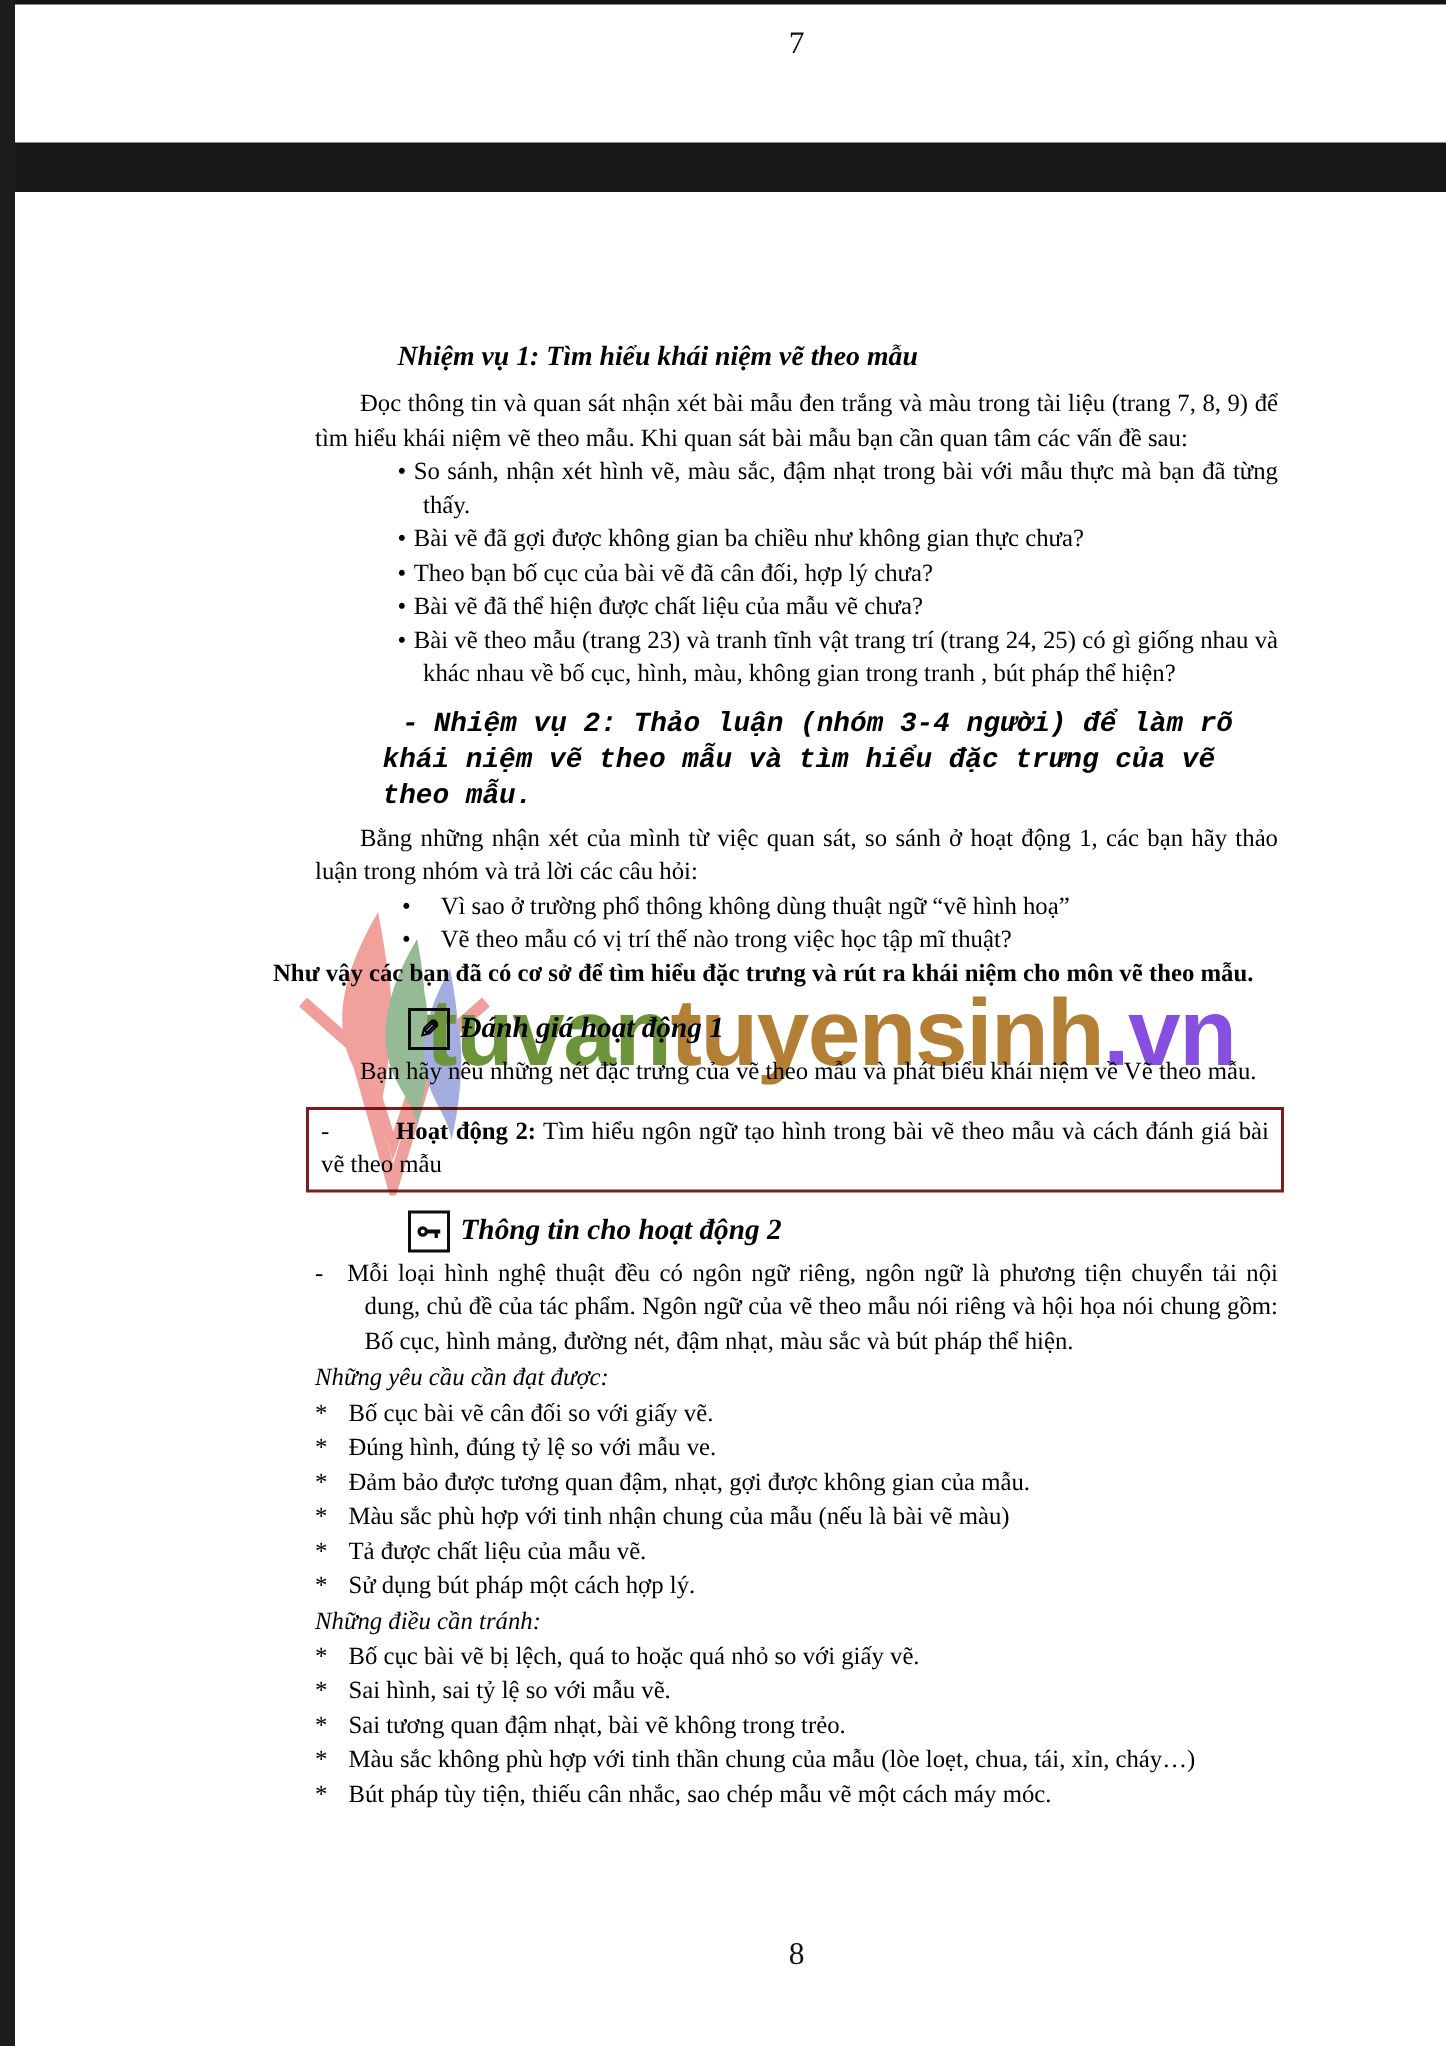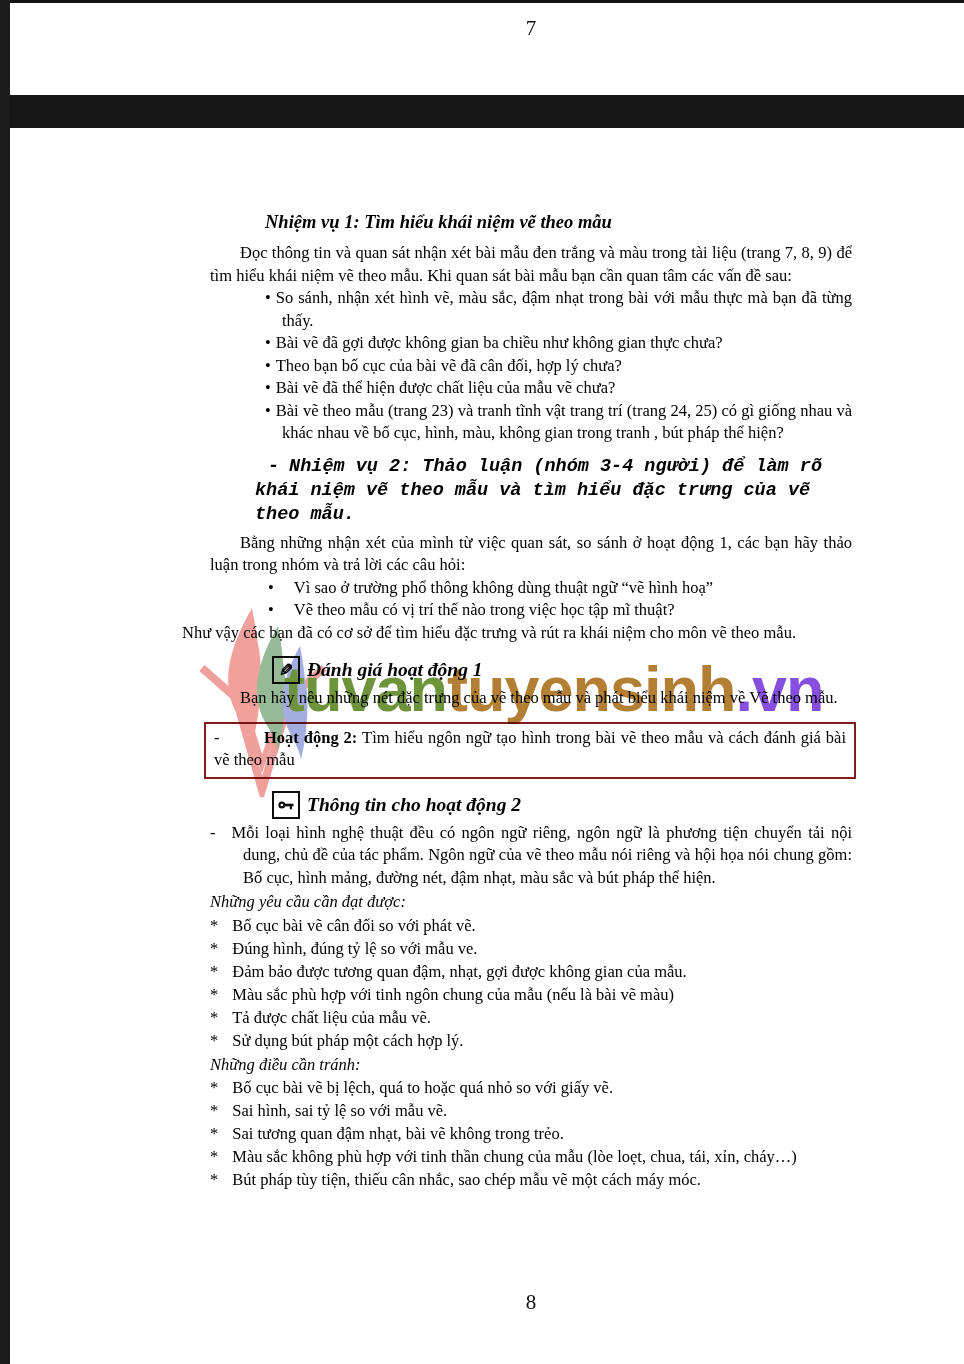--- a/index.html
+++ b/index.html
@@ -10,31 +10,31 @@
   
   .edge-top{position:absolute;top:0;left:0;width:964px;height:3px;background:#131313;}
   .edge-left{position:absolute;top:0;left:0;width:10px;height:1364px;background:#1c1c1c;}
   .black-bar{position:absolute;top:95px;left:0;width:964px;height:33px;background:#171717;}
 
   .pageno{position:absolute;left:210px;width:642px;text-align:center;
           font-size:21px;color:#111;}
   .pageno-top{top:16px;}
   .pageno-bottom{top:1290px;}
 
-  .content{position:absolute;left:210px;top:210px;width:642px;
+  .content{position:absolute;left:210px;top:226px;width:642px;
            font-size:16.5px;line-height:22.5px;text-align:justify;}
 
   .h-task{font-weight:bold;font-style:italic;font-size:18.5px;line-height:24px;}
   .h-task1{margin:0 0 8px 55px;text-align:left;}
   .h-task2{margin:10px 0 5px 45px;text-indent:13px;text-align:left;font-family:Liberation Mono, monospace;}
   .h-task2 .dash{margin-right:10px;}
 
   p{margin:0;}
   .indent{text-indent:30px;}
-  .outdent{margin-left:-28px;}
+  .outdent{margin-left:-28px;font-weight:bold;}
 
   .blist1 .item{padding-left:72px;text-indent:-17px;}
   .blist1 .marker{margin-right:5px;}
   .blist2 .item{padding-left:90px;text-indent:-32px;}
   .blist2 .marker{margin-right:20px;}
 
   .iconhead{margin:12px 0 3px 62px;font-weight:bold;font-style:italic;
             font-size:19.5px;line-height:26px;text-align:left;display:flex;align-items:center;gap:7px;}
   .iconbox{display:inline-flex;align-items:center;justify-content:center;
            width:24px;height:24px;border:2px solid #0d0d0d;background:#fff;flex:0 0 auto;}
@@ -123,24 +123,24 @@
       <span>Thông tin cho hoạt động 2</span>
     </div>
 
     <div class="dlist">
       <p class="item"><span class="marker">-</span><span>Mỗi loại hình nghệ thuật đều có ngôn ngữ riêng, ngôn ngữ là phương tiện chuyển tải nội dung, chủ đề của tác phẩm. Ngôn ngữ của vẽ theo mẫu nói riêng và hội họa nói chung gồm: Bố cục, hình mảng, đường nét, đậm nhạt, màu sắc và bút pháp thể hiện.</span></p>
     </div>
 
     <p class="crit-title">Những yêu cầu cần đạt được:</p>
 
     <div class="slist">
-      <p class="item"><span class="marker">*</span><span>Bố cục bài vẽ cân đối so với phát vẽ.</span></p>
+      <p class="item"><span class="marker">*</span><span>Bố cục bài vẽ cân đối so với giấy vẽ.</span></p>
       <p class="item"><span class="marker">*</span><span>Đúng hình, đúng tỷ lệ so với mẫu ve.</span></p>
       <p class="item"><span class="marker">*</span><span>Đảm bảo được tương quan đậm, nhạt, gợi được không gian của mẫu.</span></p>
-      <p class="item"><span class="marker">*</span><span>Màu sắc phù hợp với tinh ngôn chung của mẫu (nếu là bài vẽ màu)</span></p>
+      <p class="item"><span class="marker">*</span><span>Màu sắc phù hợp với tinh nhận chung của mẫu (nếu là bài vẽ màu)</span></p>
       <p class="item"><span class="marker">*</span><span>Tả được chất liệu của mẫu vẽ.</span></p>
       <p class="item"><span class="marker">*</span><span>Sử dụng bút pháp một cách hợp lý.</span></p>
     </div>
 
     <p class="crit-title">Những điều cần tránh:</p>
 
     <div class="slist">
       <p class="item"><span class="marker">*</span><span>Bố cục bài vẽ bị lệch, quá to hoặc quá nhỏ so với giấy vẽ.</span></p>
       <p class="item"><span class="marker">*</span><span>Sai hình, sai tỷ lệ so với mẫu vẽ.</span></p>
       <p class="item"><span class="marker">*</span><span>Sai tương quan đậm nhạt, bài vẽ không trong trẻo.</span></p>

